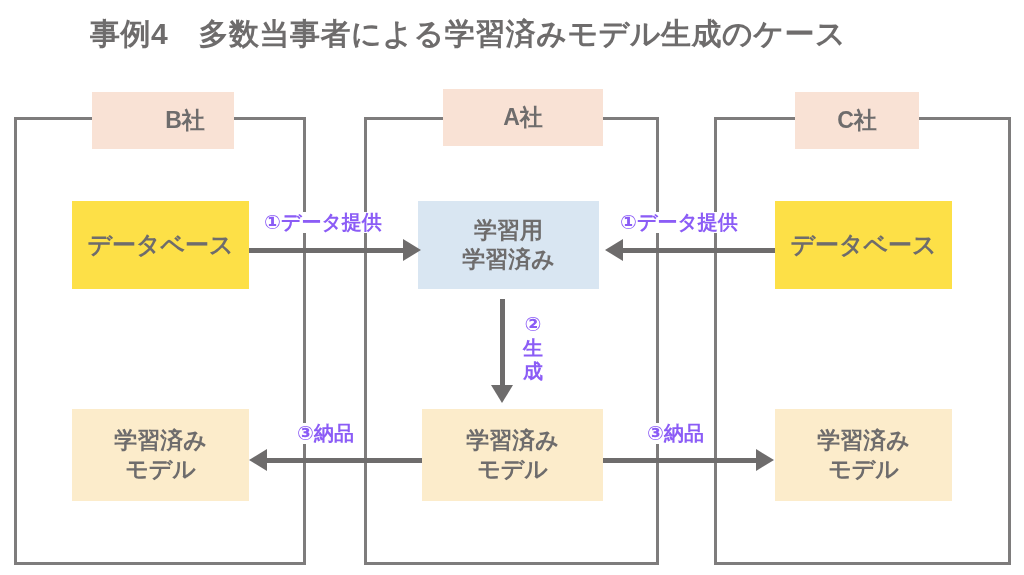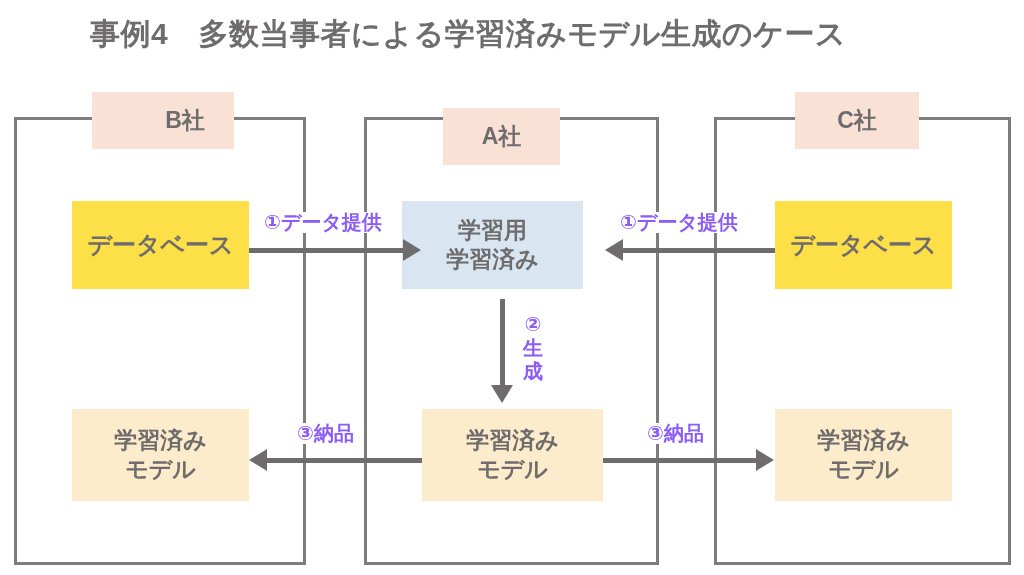--- a/index.html
+++ b/index.html
@@ -120,35 +120,35 @@
 
   <div class="title">事例4　多数当事者による学習済みモデル生成のケース</div>
 
   <div class="frame" style="left:14px; top:117px; width:292px; height:448px;"></div>
   <div class="frame" style="left:364px; top:117px; width:295px; height:448px;"></div>
   <div class="frame" style="left:714px; top:117px; width:297px; height:448px;"></div>
 
   <div class="box company" style="left:92px; top:92px; width:142px; height:57px;padding-left:44px;">
     <span>B社</span>
   </div>
-  <div class="box company" style="left:443px; top:108px; width:117px; height:57px;align-items:center;">
+  <div class="box company" style="left:443px; top:89px; width:160px; height:57px;align-items:center;">
     <span>A社</span>
   </div>
   <div class="box company" style="left:795px; top:92px; width:124px; height:57px;">
     <span>C社</span>
   </div>
 
   <div class="box database" style="left:72px; top:201px; width:177px; height:88px;">
     <span>データベース</span>
   </div>
   <div class="box database" style="left:775px; top:201px; width:177px; height:88px;">
     <span>データベース</span>
   </div>
 
-  <div class="box program" style="left:402px; top:201px; width:181px; height:88px; flex-direction:column;">
+  <div class="box program" style="left:418px; top:201px; width:181px; height:88px; flex-direction:column;">
     <span>学習用</span>
     <span>学習済み</span>
   </div>
 
   <div class="box model" style="left:72px; top:409px; width:177px; height:92px; flex-direction:column;">
     <span>学習済み</span>
     <span>モデル</span>
   </div>
   <div class="box model" style="left:422px; top:409px; width:181px; height:92px; flex-direction:column;">
     <span>学習済み</span>

